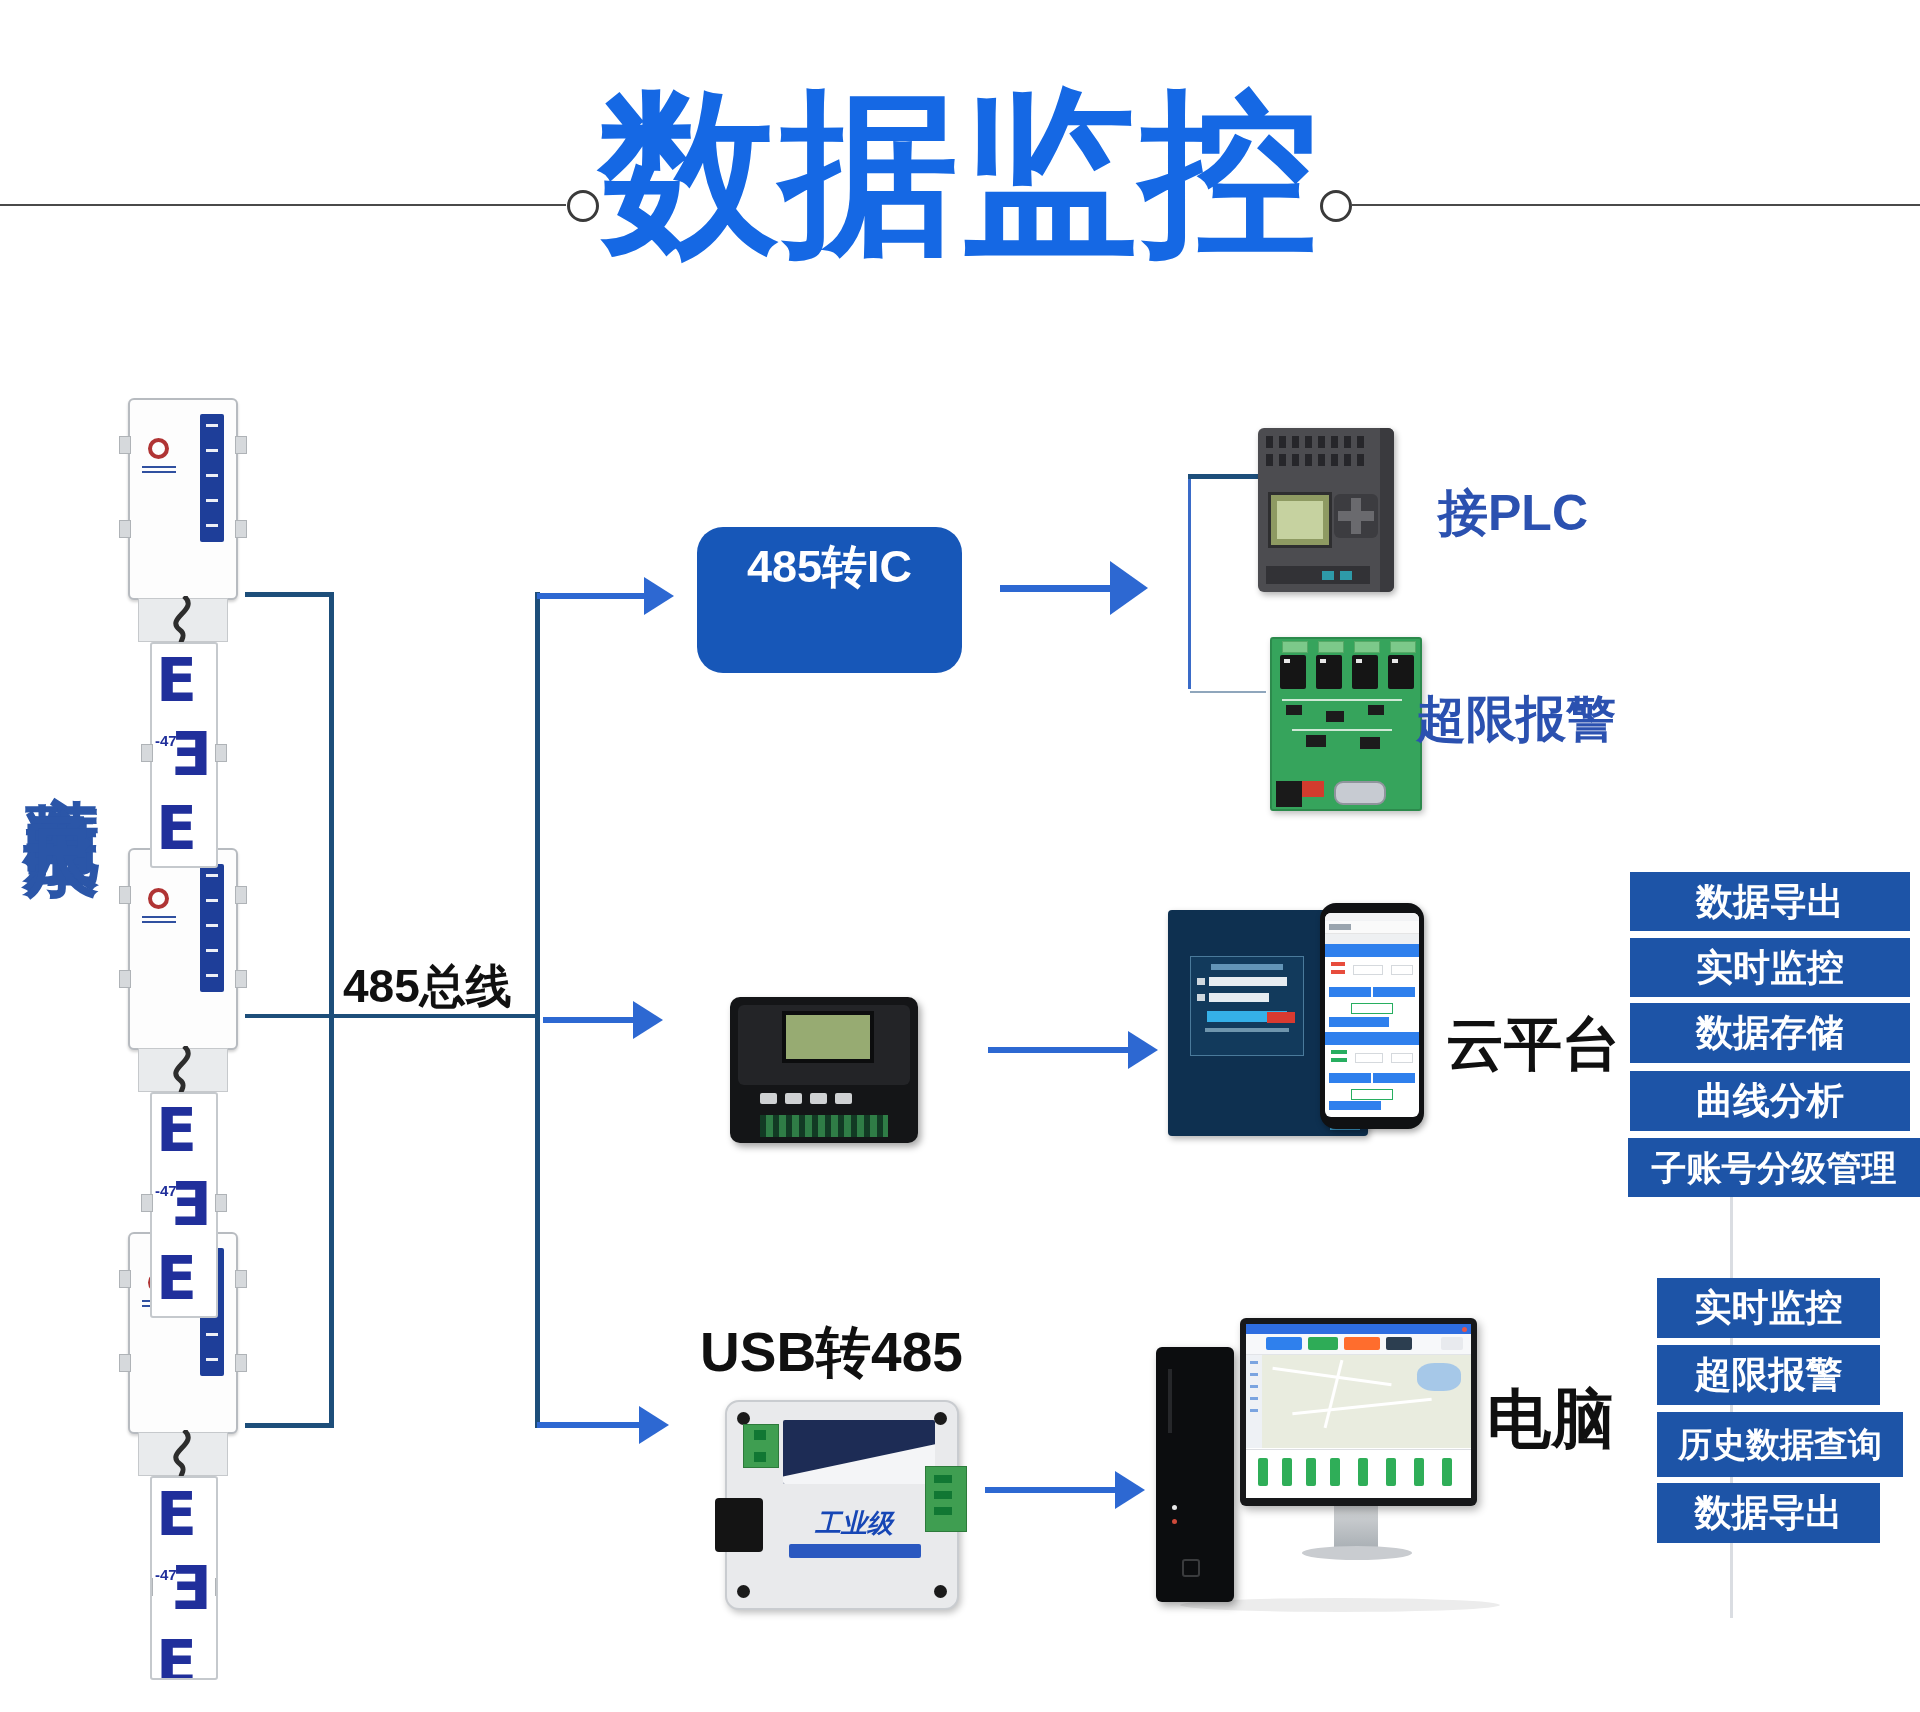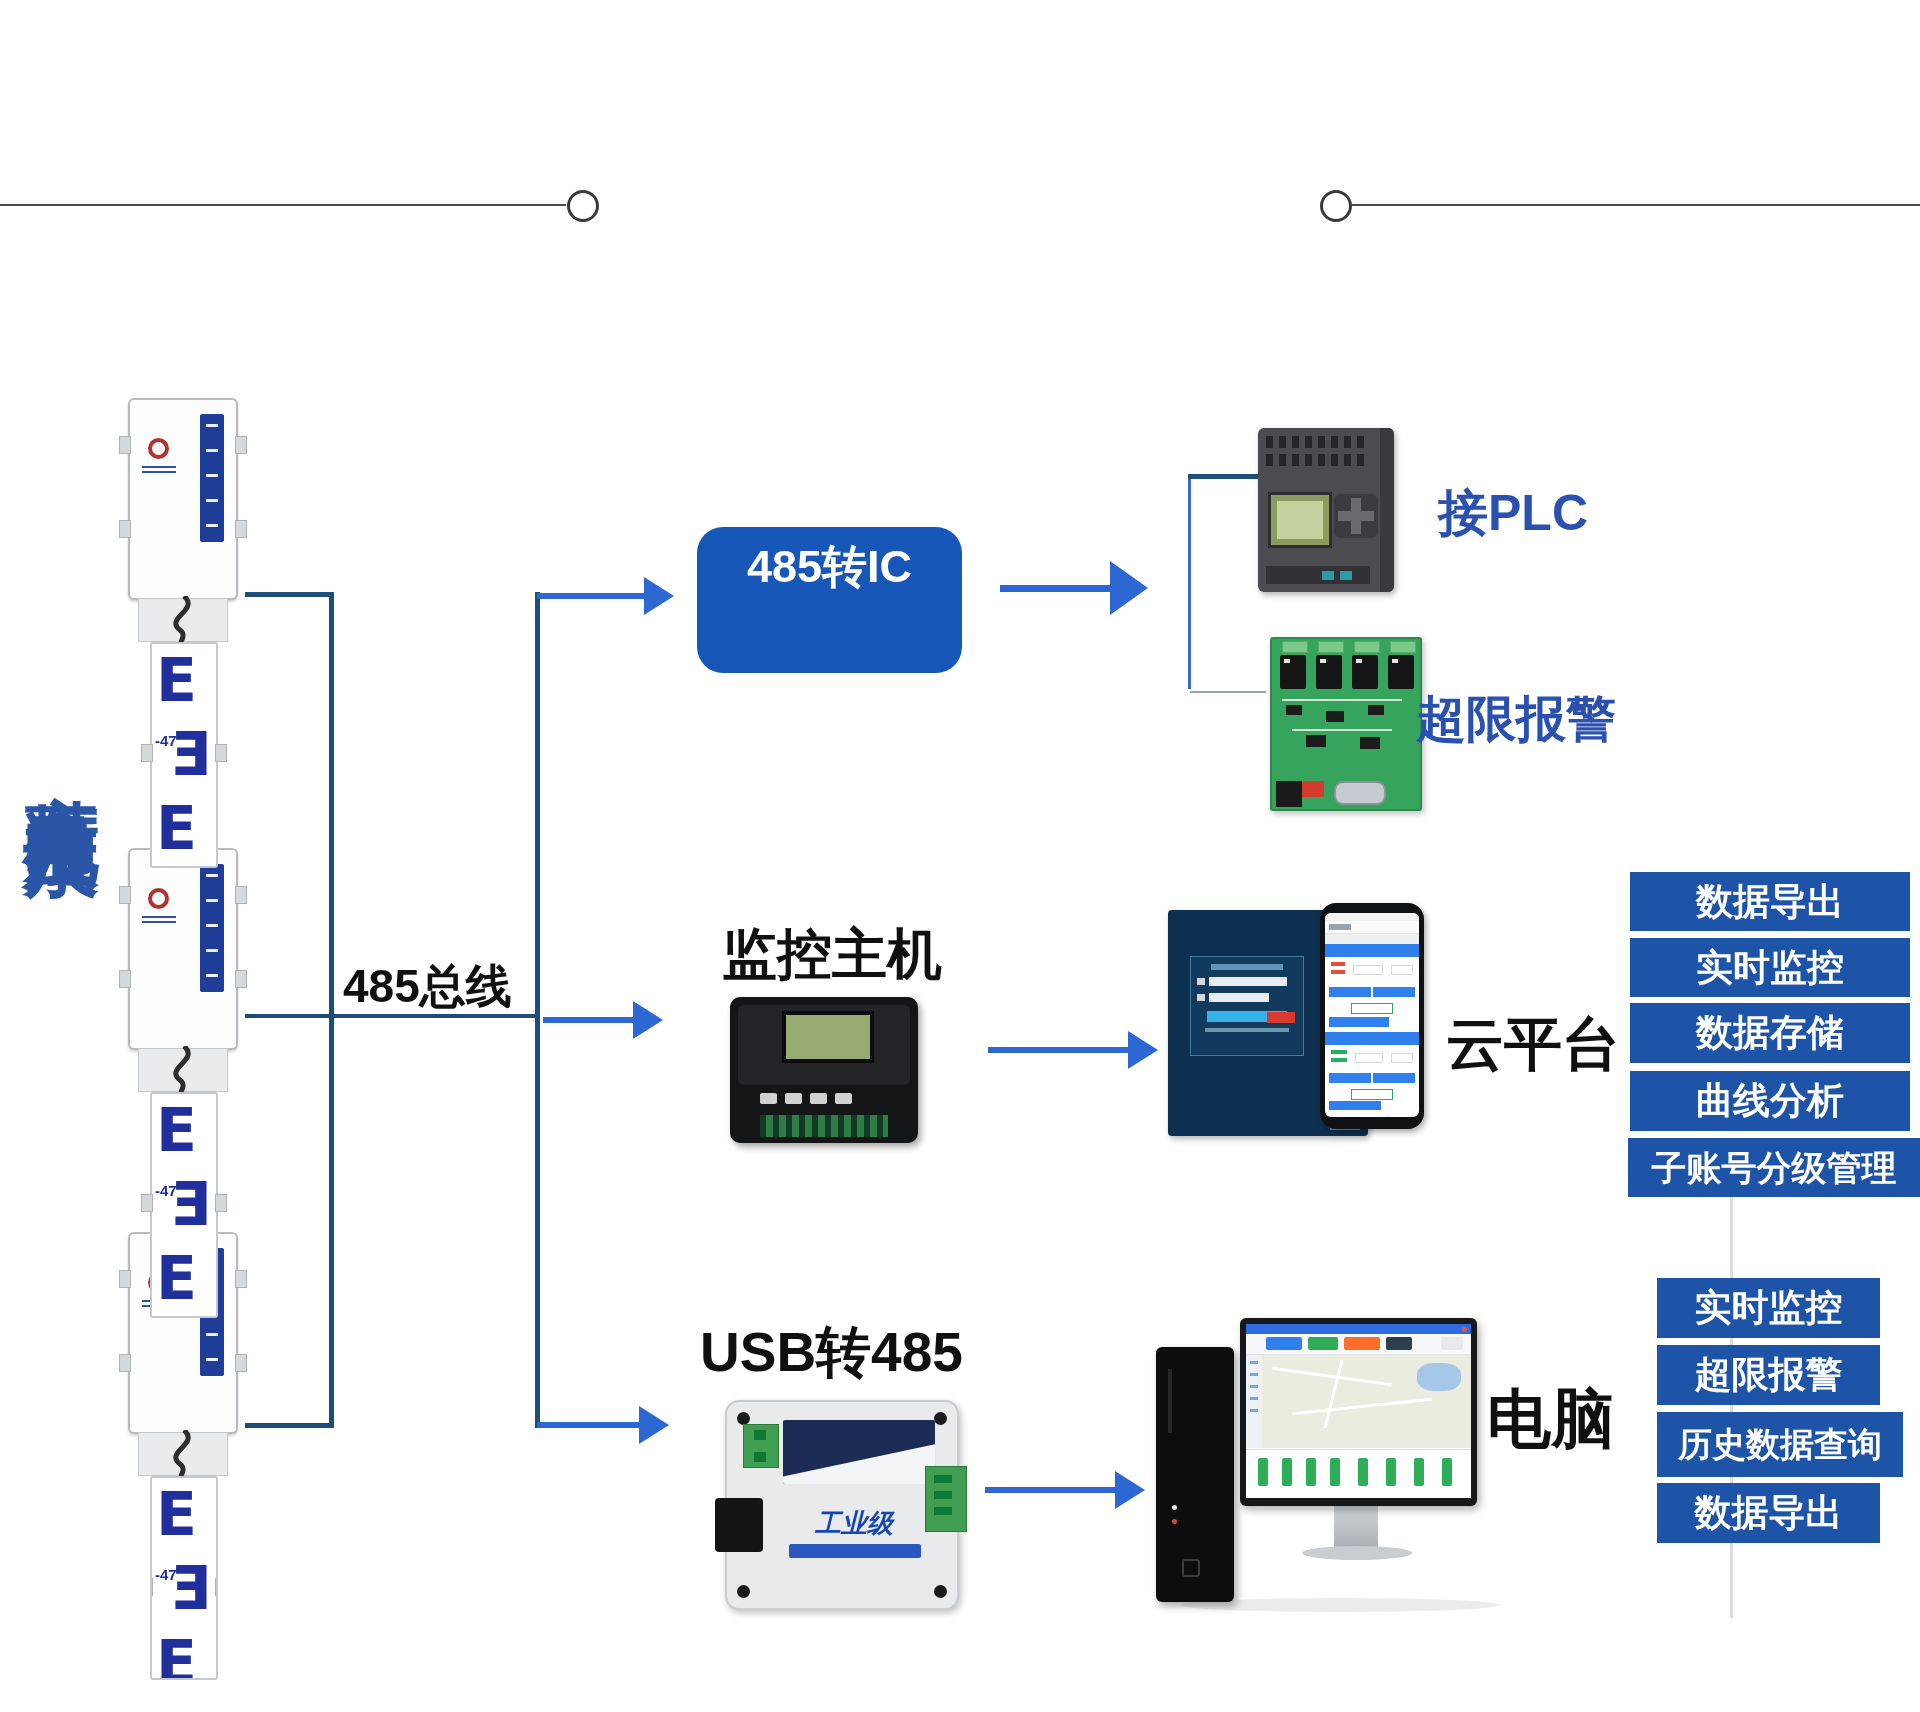--- a/index.html
+++ b/index.html
@@ -174,20 +174,21 @@
   .bracket-top{position:absolute;left:1188px;top:474px;width:72px;height:5px;background:#1D4E7A;}
   .bracket-bot{position:absolute;left:1190px;top:691px;width:76px;height:2px;background:#8FA6BC;}
 </style>
 </head>
 <body>
 
 <div id="stage">
 
   <div class="title-line" style="left:0;width:566px;"></div>
   <div class="title-circle" style="left:567px;"></div>
+  <div id="page-title">数据监控</div>
   <div class="title-circle" style="left:1320px;"></div>
   <div class="title-line" style="left:1351px;width:569px;"></div>
 
   <div id="sensor-label">高精度电子水尺</div>
 
   <div class="busline" style="left:245px;top:592px;width:89px;height:5px;"></div>
   <div class="busline" style="left:329px;top:592px;width:5px;height:836px;"></div>
   <div class="busline" style="left:245px;top:1014px;width:294px;height:4px;"></div>
   <div class="busline" style="left:245px;top:1423px;width:89px;height:5px;"></div>
   <div class="busline" style="left:535px;top:592px;width:5px;height:836px;"></div>
@@ -255,21 +256,20 @@
     <div class="mcu-ic" style="left:34px;top:96px;width:20px;height:12px;"></div>
     <div class="mcu-ic" style="left:88px;top:98px;width:20px;height:12px;"></div>
     <div class="mcu-silk" style="left:10px;top:60px;width:120px;"></div>
     <div class="mcu-silk" style="left:20px;top:90px;width:100px;"></div>
     <div class="mcu-red"></div>
     <div class="mcu-db9"></div>
     <div class="mcu-black"></div>
   </div>
   <div class="blue-label" style="left:1416px;top:686px;font-size:50px;">超限报警</div>
 
-  <div class="black-label" style="left:722px;top:918px;font-size:55px;">监控主机</div>
   <div id="host-image">
     <div class="host-top"></div>
     <div class="host-lcd"></div>
     <div class="host-btn" style="left:30px;"></div>
       <div class="host-btn" style="left:55px;"></div>
     <div class="host-btn" style="left:80px;"></div>
       <div class="host-btn" style="left:105px;"></div>
     <div class="host-term"></div>
   </div>
 

